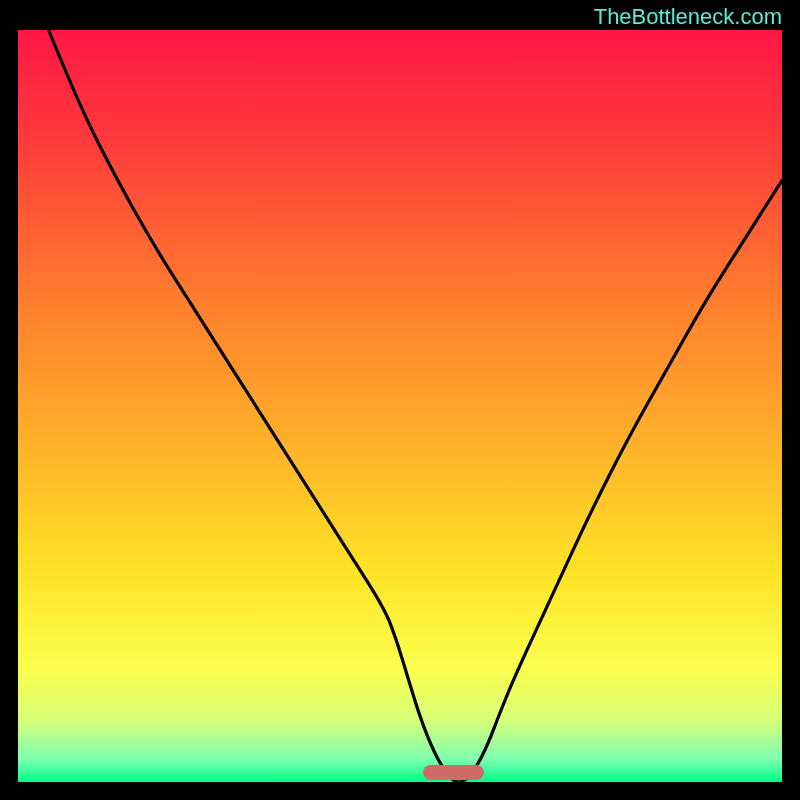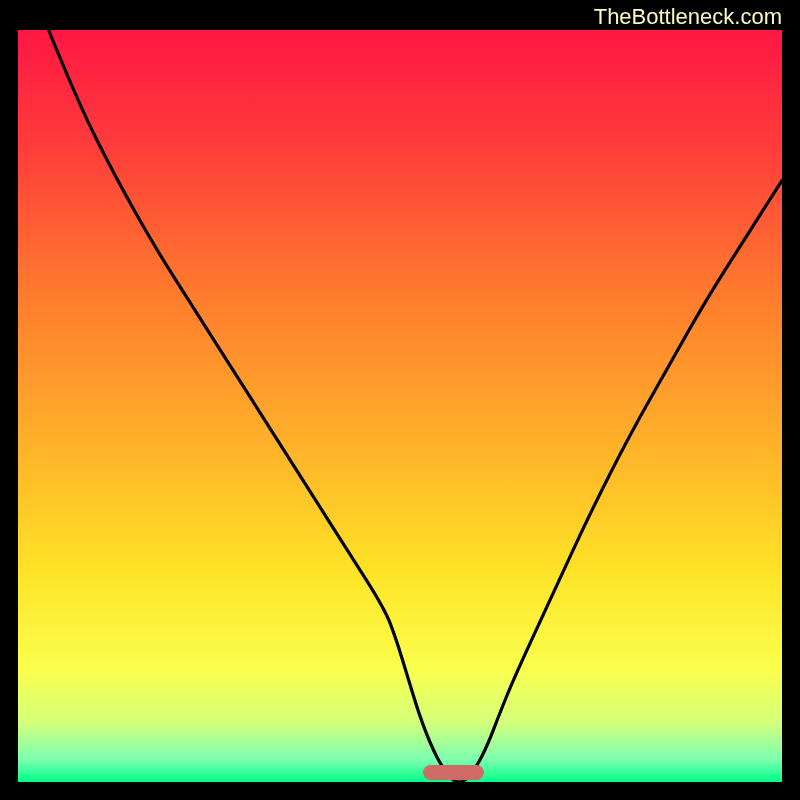--- a/index.html
+++ b/index.html
@@ -8,21 +8,21 @@
     height: 800px;
     background: #000000;
     position: relative;
     overflow: hidden;
     font-family: Arial, Helvetica, sans-serif;
   }
   .watermark {
     position: absolute;
     top: 4px;
     right: 18px;
-    color: #fef9c3;
+    color: #5eead4;
     font-size: 22px;
     font-weight: 400;
     z-index: 10;
   }
   .plot-area {
     position: absolute;
     left: 18px;
     top: 30px;
     width: 764px;
     height: 752px;

